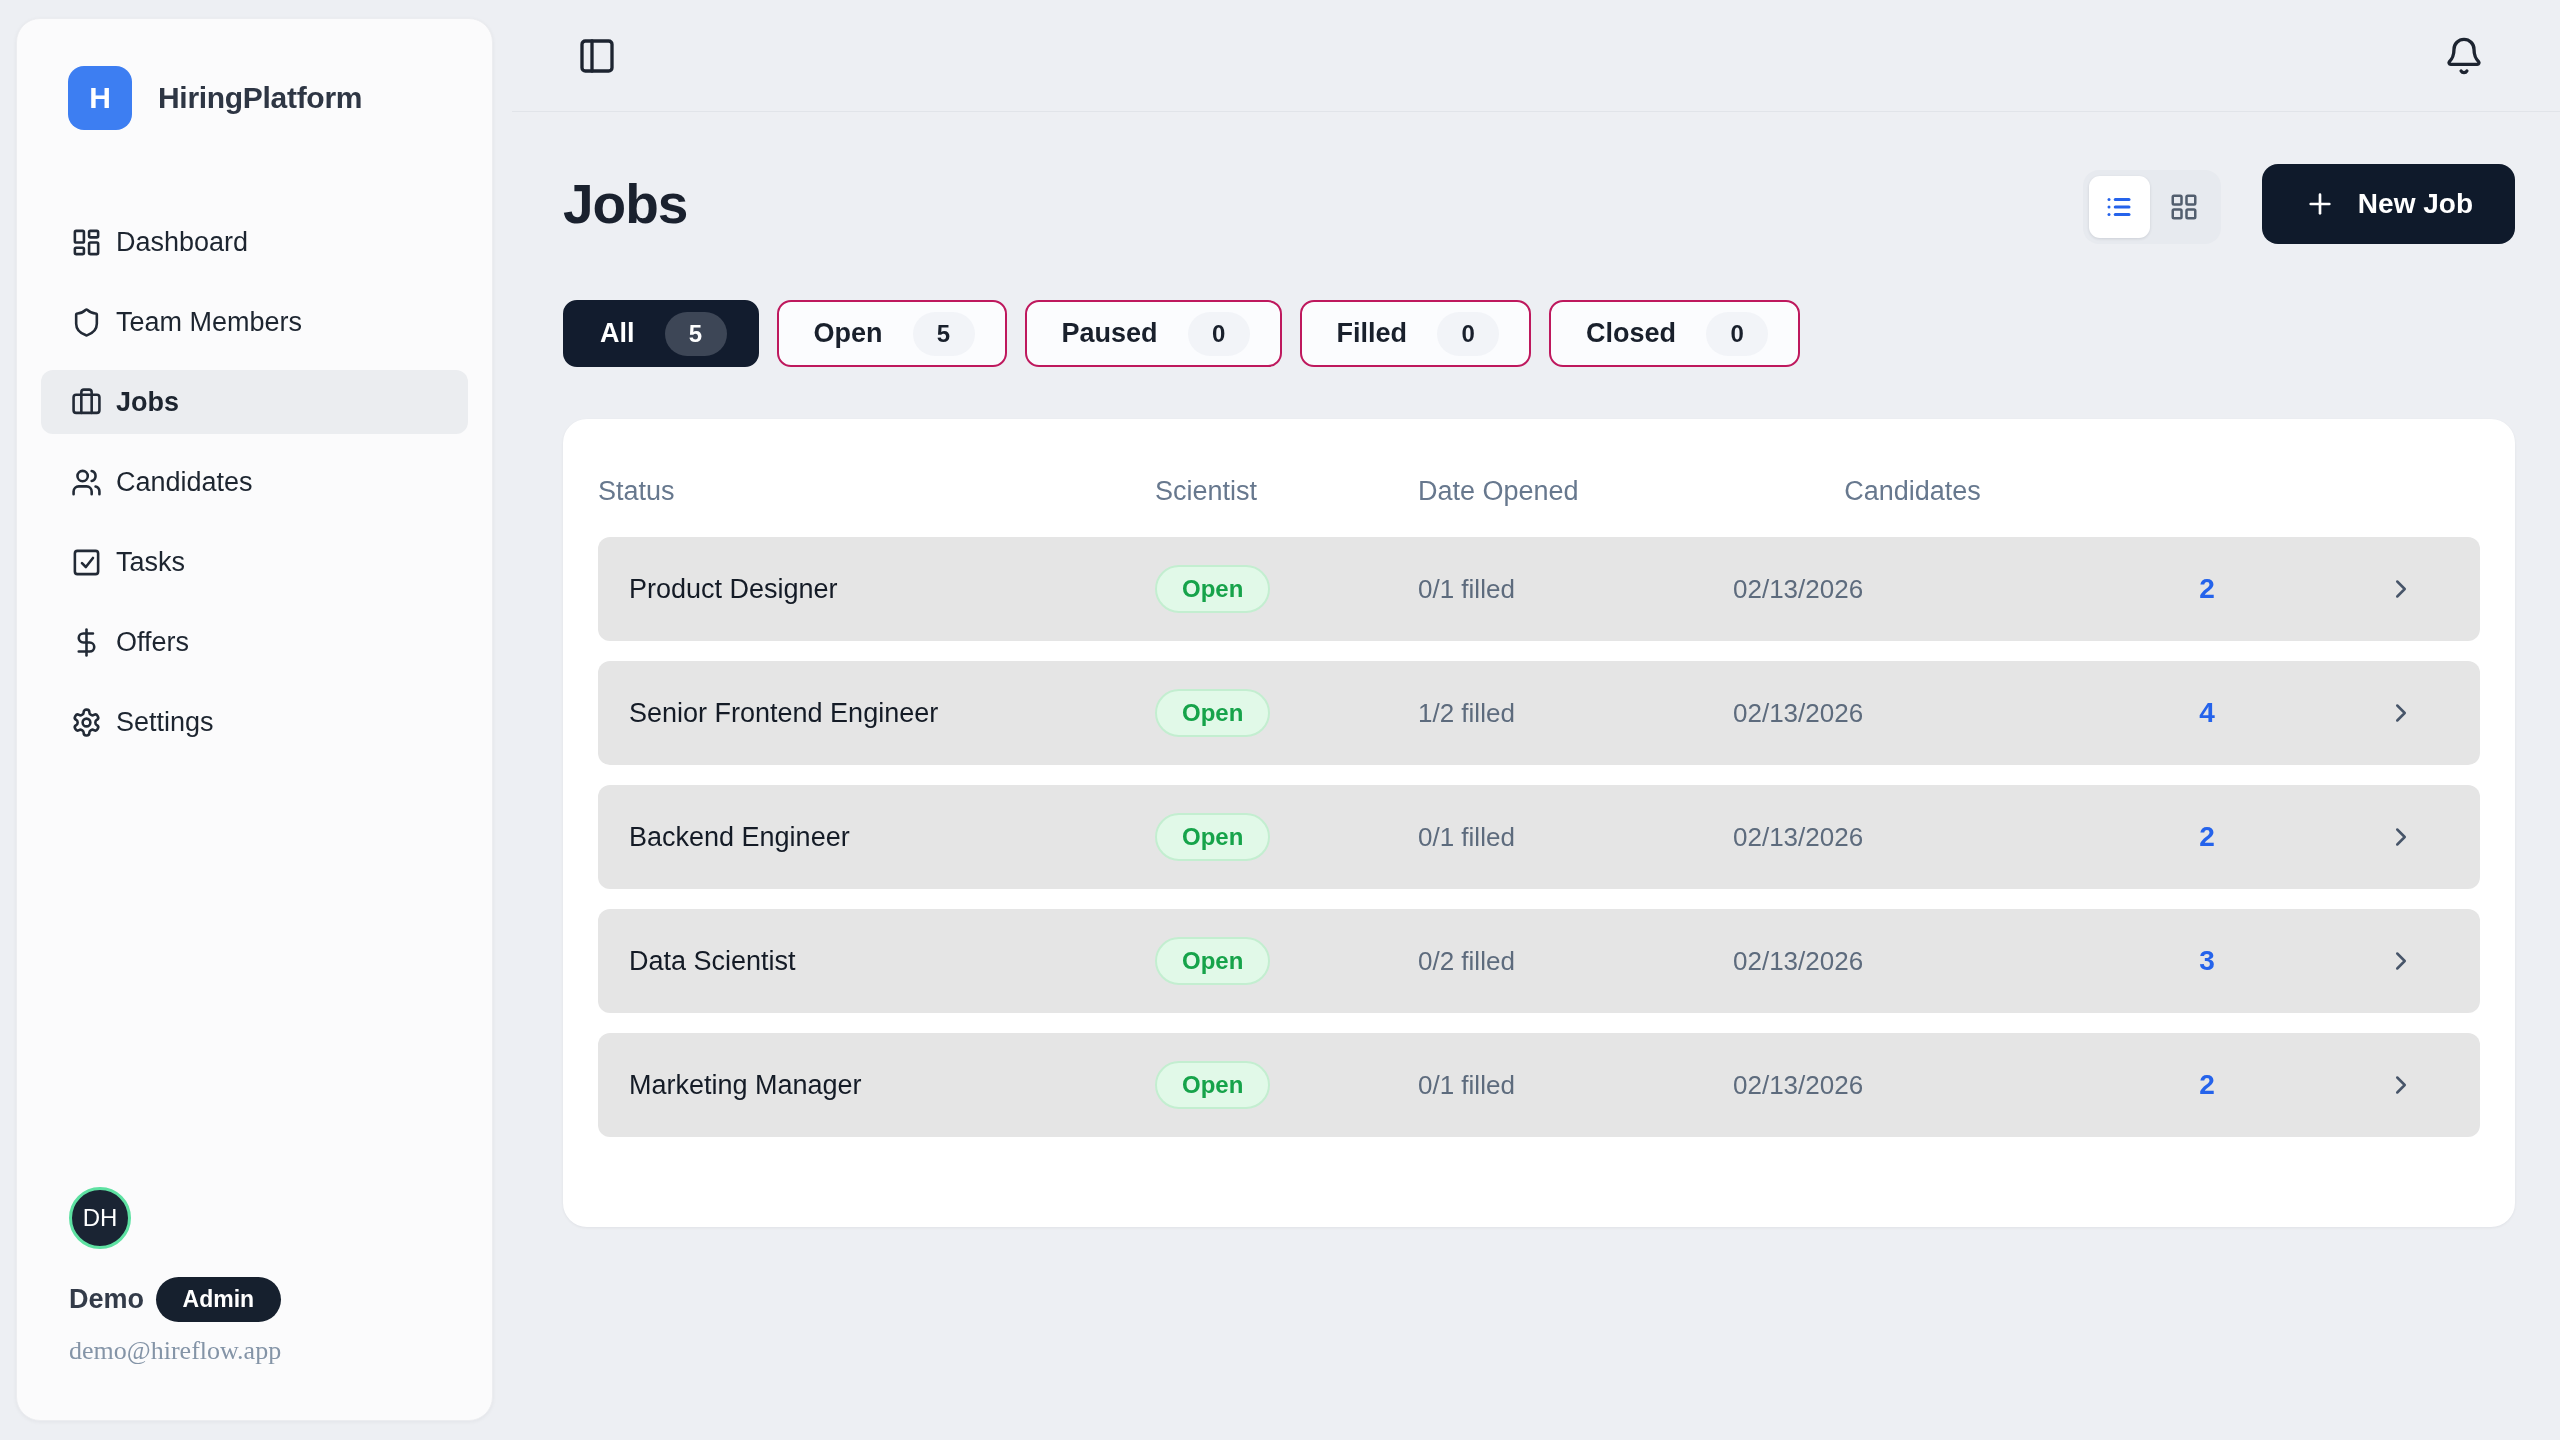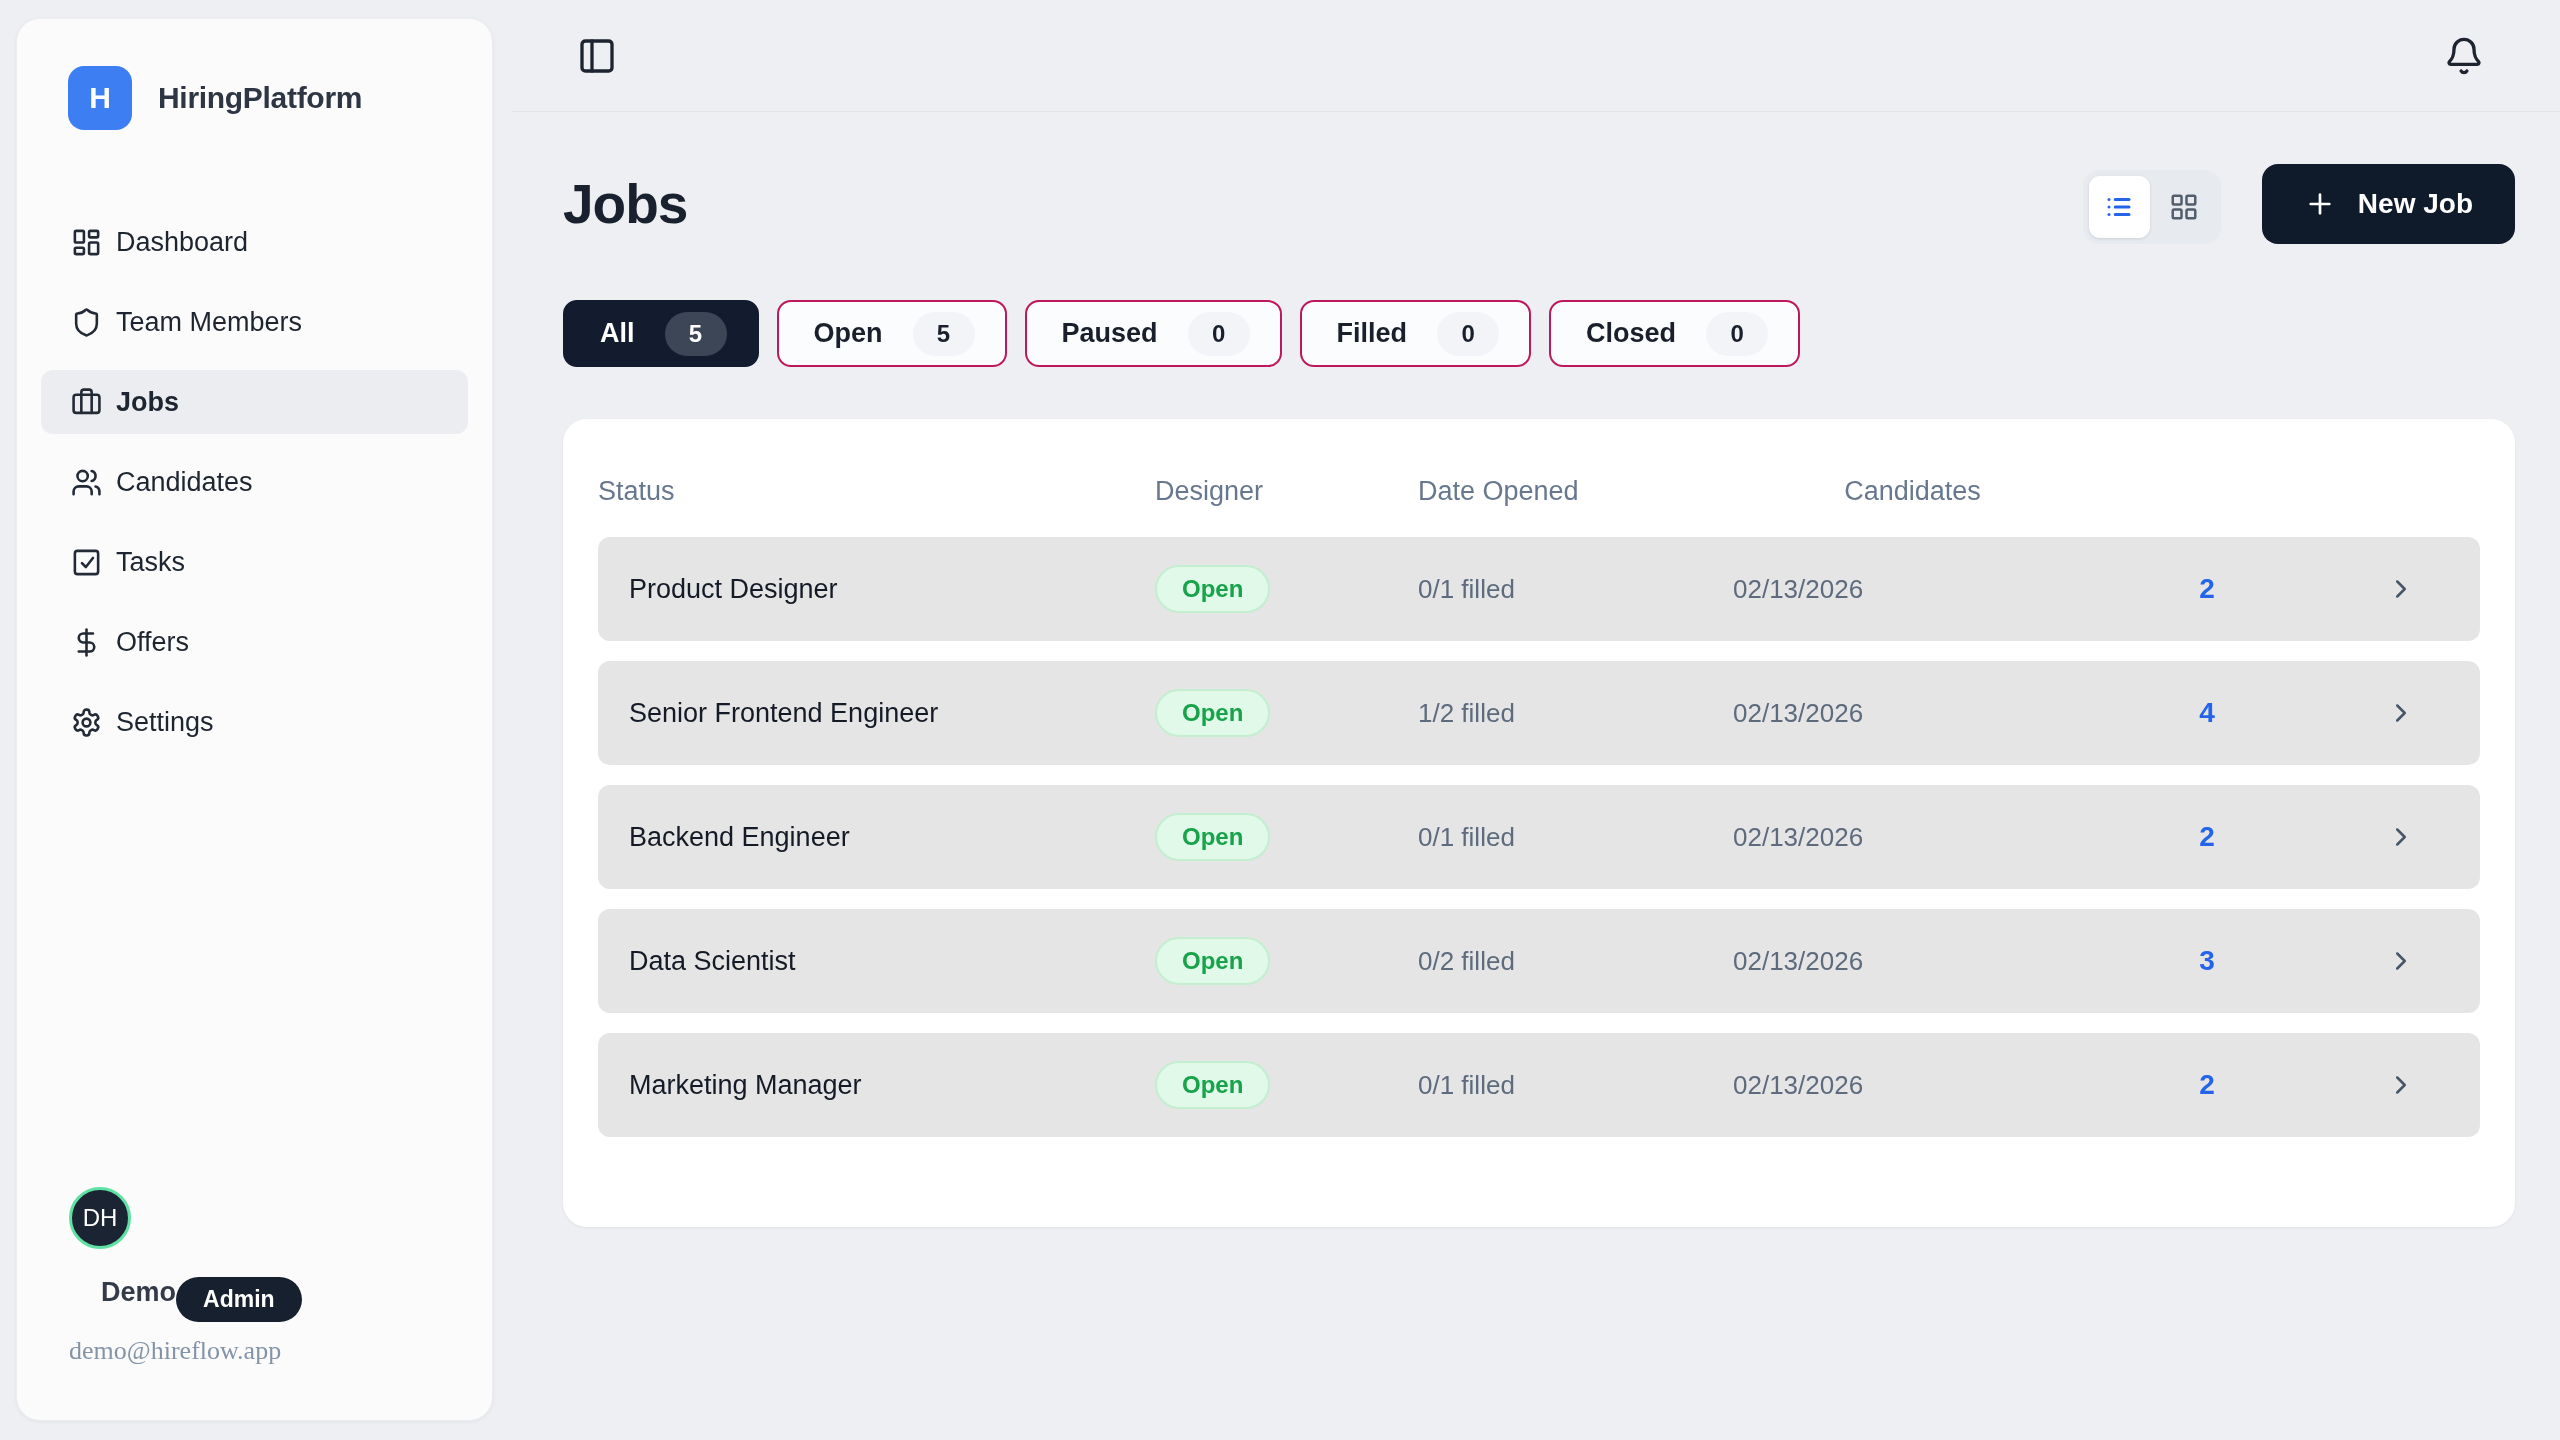--- a/index.html
+++ b/index.html
@@ -53,21 +53,21 @@
     display:flex; align-items:flex-start; gap:26px;flex-direction:column;
   }
   .avatar {
     width:62px; height:62px; border-radius:50%;
     background:#1a2433; border:3px solid #5ee1a2;
     color:#fff; font-size:24px; font-weight:500;
     display:flex; align-items:center; justify-content:center;
     flex-shrink:0;
   }
   .user-meta { flex:1; padding-top:2px; }
-  .user-row1 { display:flex; justify-content:space-between;margin-left:32px; }
+  .user-row1 { display:flex; align-items:center; justify-content:space-between; }
   .user-name { font-size:27px; font-weight:700; color:#333b49; }
   .role-badge {
     background:#16202e; color:#fff;
     font-size:23px; font-weight:700;
     padding:9px 27px; border-radius:999px;
   }
   .user-email { margin-top:14px; font-size:26px; color:#8494a7;font-family:Liberation Serif, serif; }
 
   
   .main { flex:1; display:flex; flex-direction:column; }
@@ -337,21 +337,21 @@
       </button>
       <button class="tab">
         <span>Closed</span>
         <span class="count">0</span>
       </button>
     </div>
 
     <div class="card">
       <div class="tgrid thead">
         <div class="th">Status</div>
-        <div class="th">Designer</div>
+        <div class="th">Scientist</div>
         <div class="th">Date Opened</div>
         <div class="th center">Candidates</div>
         <div class="th"></div>
       </div>
 
       <div class="tgrid trow">
         <div class="cell-title">Product Designer</div>
         <div><span class="badge-open">Open</span></div>
         <div class="cell-muted">0/1 filled</div>
         <div class="cell-muted">02/13/2026</div>

